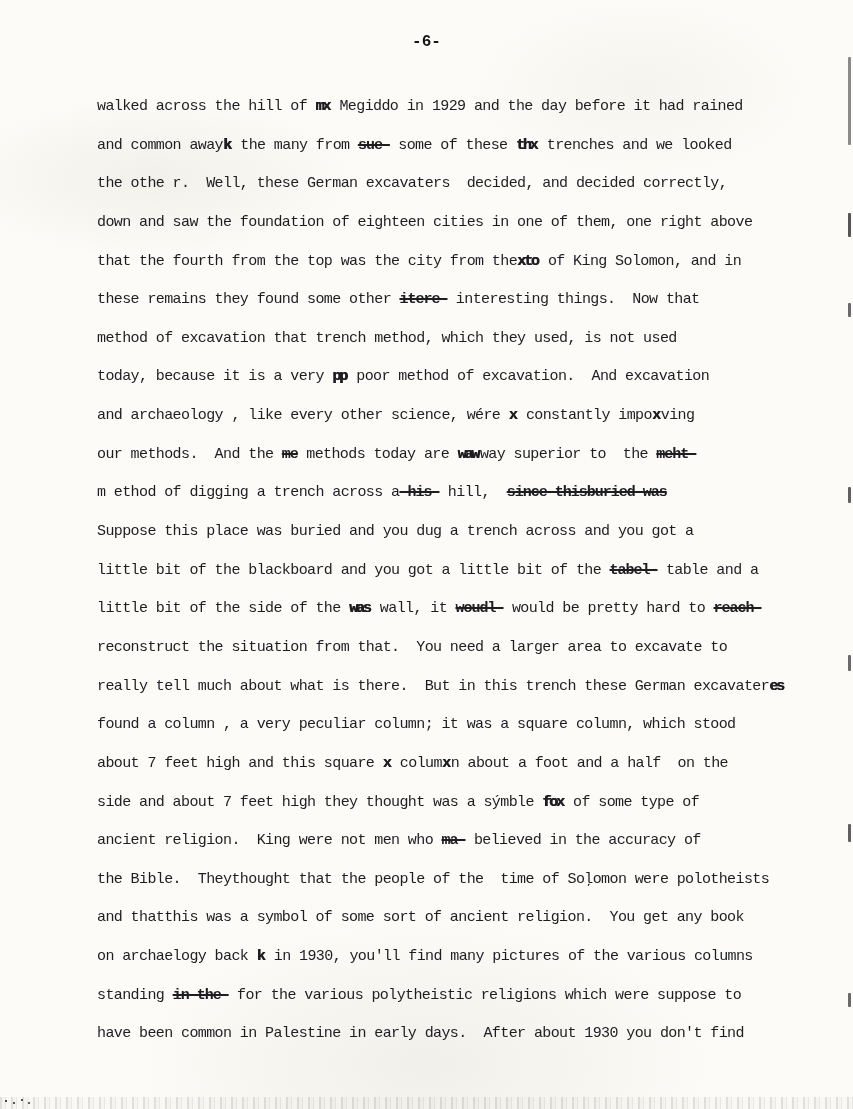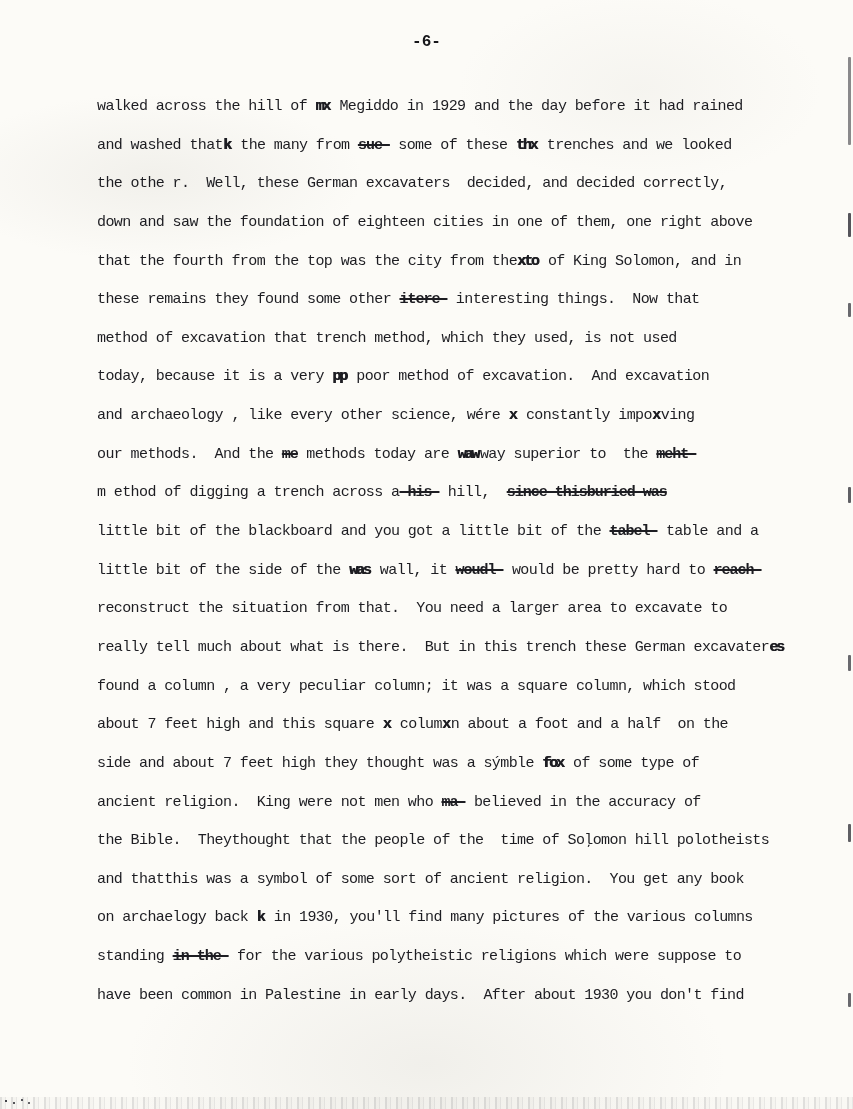--- a/index.html
+++ b/index.html
@@ -73,39 +73,40 @@
       radial-gradient(circle 1px at 27px 6px,#66666a 90%,transparent);
   }
 </style>
 </head>
 <body>
 
 <div id="page">
   <div id="page-number">-6-</div>
   <div id="text-block">
       <div class="line"><span>walked across the hill of </span><span class="seg-ov">mx</span><span> Megiddo in 1929 and the day before it had rained</span></div>
-      <div class="line"><span>and washed that</span><span class="seg-ov">k</span><span> the many from </span><span class="seg-st">sue-</span><span> some of these </span><span class="seg-ov">thx</span><span> trenches and we looked</span></div>
+      <div class="line"><span>and common away</span><span class="seg-ov">k</span><span> the many from </span><span class="seg-st">sue-</span><span> some of these </span><span class="seg-ov">thx</span><span> trenches and we looked</span></div>
       <div class="line"><span>the othe r.  Well, these German excavaters  decided, and decided correctly,</span></div>
       <div class="line"><span>down and saw the foundation of eighteen cities in one of them, one right above</span></div>
       <div class="line"><span>that the fourth from the top was the city from the</span><span class="seg-ov">xto</span><span> of King Solomon, and in</span></div>
       <div class="line"><span>these remains they found some other </span><span class="seg-st">itere-</span><span> interesting things.  Now that</span></div>
       <div class="line"><span>method of excavation that trench method, which they used, is not used</span></div>
       <div class="line"><span>today, because it is a very </span><span class="seg-ov">pp</span><span> poor method of excavation.  And excavation</span></div>
       <div class="line"><span>and archaeology , like every other science, wére </span><span class="seg-ov">x</span><span> constantly impo</span><span class="seg-ov">x</span><span>ving</span></div>
       <div class="line"><span>our methods.  And the </span><span class="seg-st">me</span><span> methods today are </span><span class="seg-ov">waw</span><span>way superior to  the </span><span class="seg-st">meht-</span></div>
       <div class="line"><span>m ethod of digging a trench across a</span><span class="seg-st">-his-</span><span> hill,  </span><span class="seg-st">since-thisburied-was</span></div>
+      <div class="line"><span>Suppose this place was buried and you dug a trench across and you got a</span></div>
       <div class="line"><span>little bit of the blackboard and you got a little bit of the </span><span class="seg-st">tabel-</span><span> table and a</span></div>
       <div class="line"><span>little bit of the side of the </span><span class="seg-ov">was</span><span> wall, it </span><span class="seg-st">woudl-</span><span> would be pretty hard to </span><span class="seg-st">reach-</span></div>
       <div class="line"><span>reconstruct the situation from that.  You need a larger area to excavate to</span></div>
       <div class="line"><span>really tell much about what is there.  But in this trench these German excavater</span><span class="seg-ov">es</span></div>
       <div class="line"><span>found a column , a very peculiar column; it was a square column, which stood</span></div>
       <div class="line"><span>about 7 feet high and this square </span><span class="seg-ov">x</span><span> colum</span><span class="seg-ov">x</span><span>n about a foot and a half  on the</span></div>
       <div class="line"><span>side and about 7 feet high they thought was a sýmble </span><span class="seg-ov">fox</span><span> of some type of</span></div>
       <div class="line"><span>ancient religion.  King were not men who </span><span class="seg-st">ma-</span><span> believed in the accuracy of</span></div>
-      <div class="line"><span>the Bible.  Theythought that the people of the  time of Soļomon hill polotheists</span></div>
+      <div class="line"><span>the Bible.  Theythought that the people of the  time of Soļomon were polotheists</span></div>
       <div class="line"><span>and thatthis was a symbol of some sort of ancient religion.  You get any book</span></div>
       <div class="line"><span>on archaelogy back </span><span class="seg-ov">k</span><span> in 1930, you'll find many pictures of the various columns</span></div>
       <div class="line"><span>standing </span><span class="seg-st">in-the-</span><span> for the various polytheistic religions which were suppose to</span></div>
       <div class="line"><span>have been common in Palestine in early days.  After about 1930 you don't find</span></div>
     </div>
 
   <div class="edge-mark" id="edge1"></div>
   <div class="edge-mark" id="edge2"></div>
   <div class="edge-mark" id="edge3"></div>
   <div class="edge-mark" id="edge4"></div>

